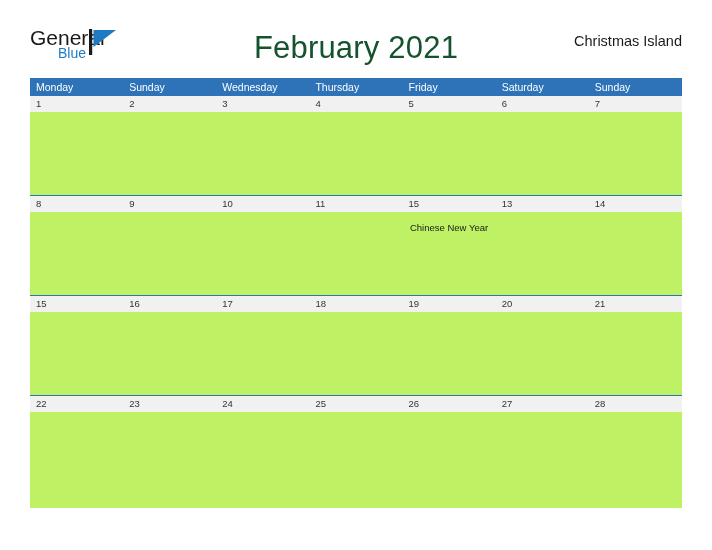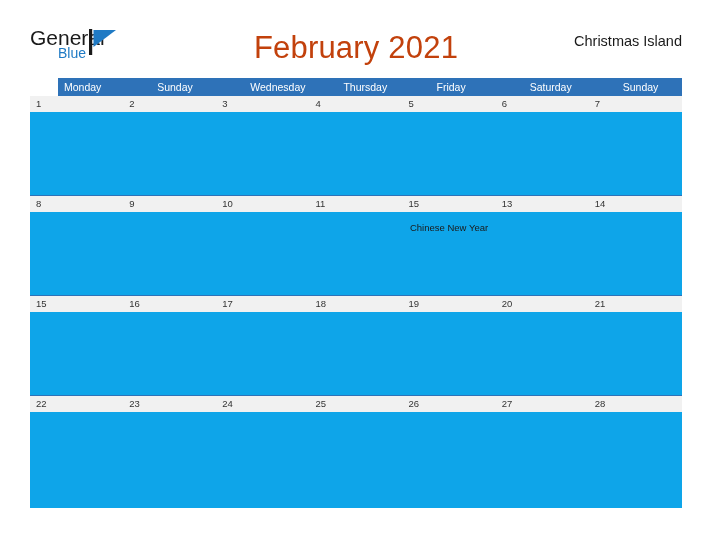--- a/index.html
+++ b/index.html
@@ -56,21 +56,21 @@
   }
 
   .calendar-title {
     position: absolute;
     left: 0;
     right: 0;
     top: 30px;
     text-align: center;
     font-size: 31px;
     font-weight: 400;
-    color: #c2410c;
+    color: #14532d;
     letter-spacing: 0.2px;
   }
 
   .location-label {
     position: absolute;
     right: 30px;
     top: 33px;
     font-size: 14.5px;
     color: #1a1a1a;
     white-space: nowrap;
@@ -81,21 +81,20 @@
     position: absolute;
     left: 30px;
     top: 78px;
     width: 652px;
   }
 
   .weekday-header {
     display: flex;
     background: #2E72B8;
     height: 18px;
-    margin-left: 28px;
   }
   .weekday-cell {
     width: 93.14px;
     flex: 0 0 93.14px;
     box-sizing: border-box;
     padding-left: 6px;
     font-size: 10.5px;
     line-height: 18px;
     color: #ffffff;
     white-space: nowrap;
@@ -119,21 +118,21 @@
     flex: 0 0 93.14px;
     box-sizing: border-box;
     padding-left: 6px;
     font-size: 9.5px;
     line-height: 16px;
     color: #333333;
   }
 
   .event-band {
     display: flex;
-    background: #0ea5e9;
+    background: #bef264;
     height: 83px;
   }
   .event-cell {
     width: 93.14px;
     flex: 0 0 93.14px;
     box-sizing: border-box;
     padding: 5px 3px 0 3px;
     text-align: center;
   }
   .event-text {

